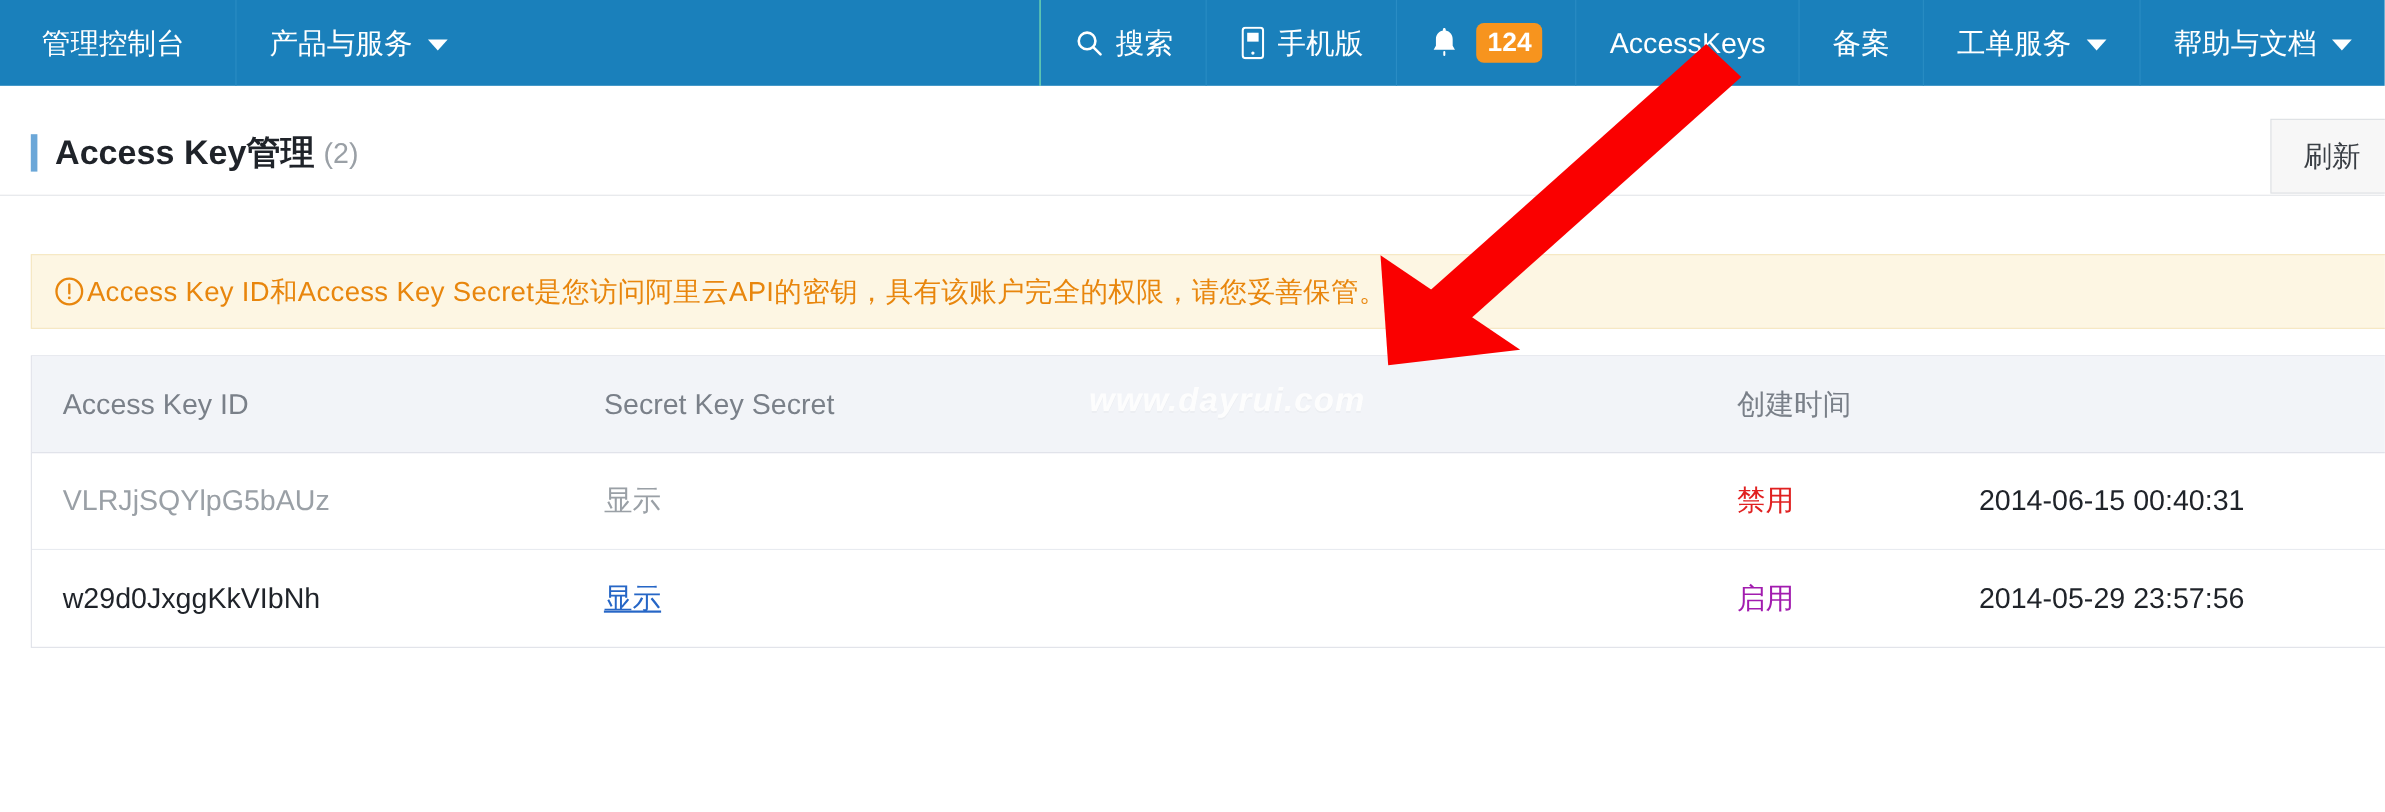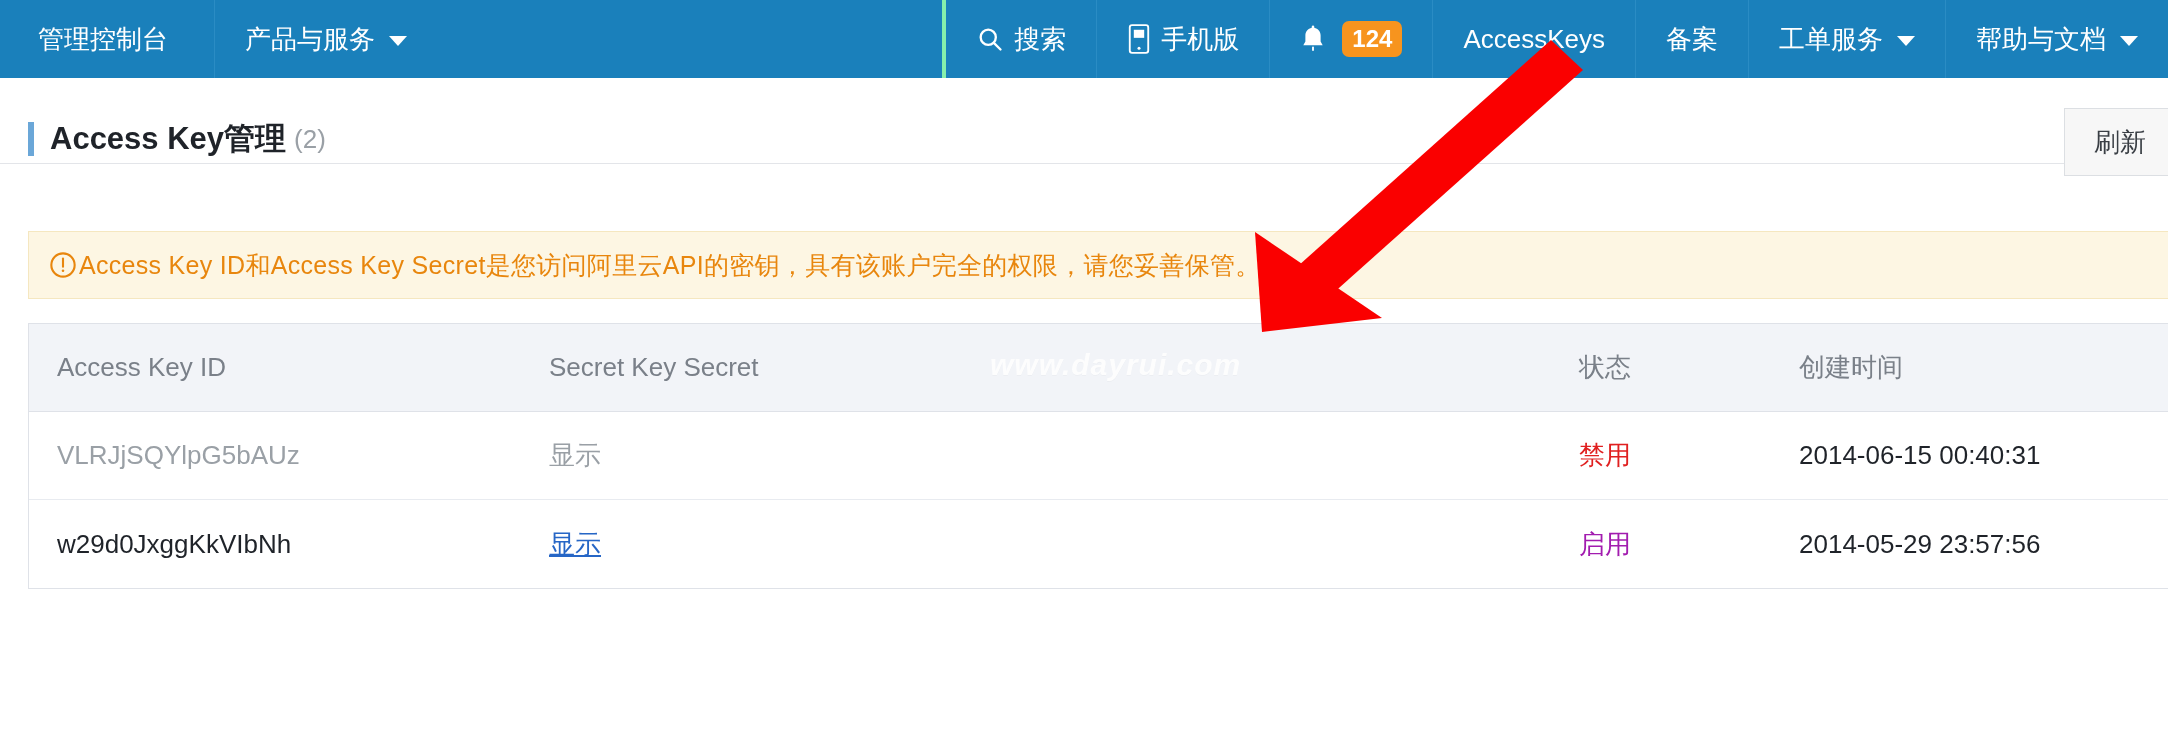--- a/index.html
+++ b/index.html
@@ -48,21 +48,21 @@
     border-right: 1px solid #2a8cc4;
     box-sizing: border-box;
     cursor: pointer;
     line-height: 1;
   }
   .nav-item.first {
     border-right: 1px solid #2a8cc4;
     padding: 0 46px 0 38px;
   }
   .nav-item.noborder { border-right: none; }
-  .nav-item.leftborder { border-left: 4px solid #86efac; }
+  .nav-item.leftborder { border-left: 1px solid #86efac; }
   .caret {
     display: inline-block;
     width: 0; height: 0;
     border-left: 9px solid transparent;
     border-right: 9px solid transparent;
     border-top: 10px solid #ffffff;
     margin-left: 4px;
     margin-top: 4px;
   }
   .badge {
@@ -76,21 +76,21 @@
     line-height: 1.1;
     margin-left: 6px;
   }
   .icon-svg { display: block; }
 
   
   .page-head {
     position: absolute;
     top: 78px; left: 0;
     width: 2168px;
-    height: 86px;
+    height: 100px;
     border-bottom: 1px solid #e3e5e9;
     box-sizing: border-box;
     text-align: center;
   }
   .page-title-wrap {
     position: absolute;
     left: 28px;
     top: 40px;
     display: flex;
     align-items: center;
@@ -316,21 +316,20 @@
       </svg>
     </span>
     <span class="alert-text">Access Key ID和Access Key Secret是您访问阿里云API的密钥，具有该账户完全的权限，请您妥善保管。</span>
   </div>
 
   <div class="table">
 
     <div class="trow thead">
       <div class="c-id">Access Key ID</div>
       <div class="c-secret">Secret Key Secret</div>
-      <div class="c-status">状态</div>
       <div class="c-time">创建时间</div>
     </div>
 
     <div class="trow tbody-row">
       <div class="c-id id-disabled">VLRJjSQYlpG5bAUz</div>
       <div class="c-secret">
         <span class="show-disabled">显示</span>
       </div>
       <div class="c-status st-disabled">禁用</div>
       <div class="c-time time-cell">2014-06-15 00:40:31</div>

